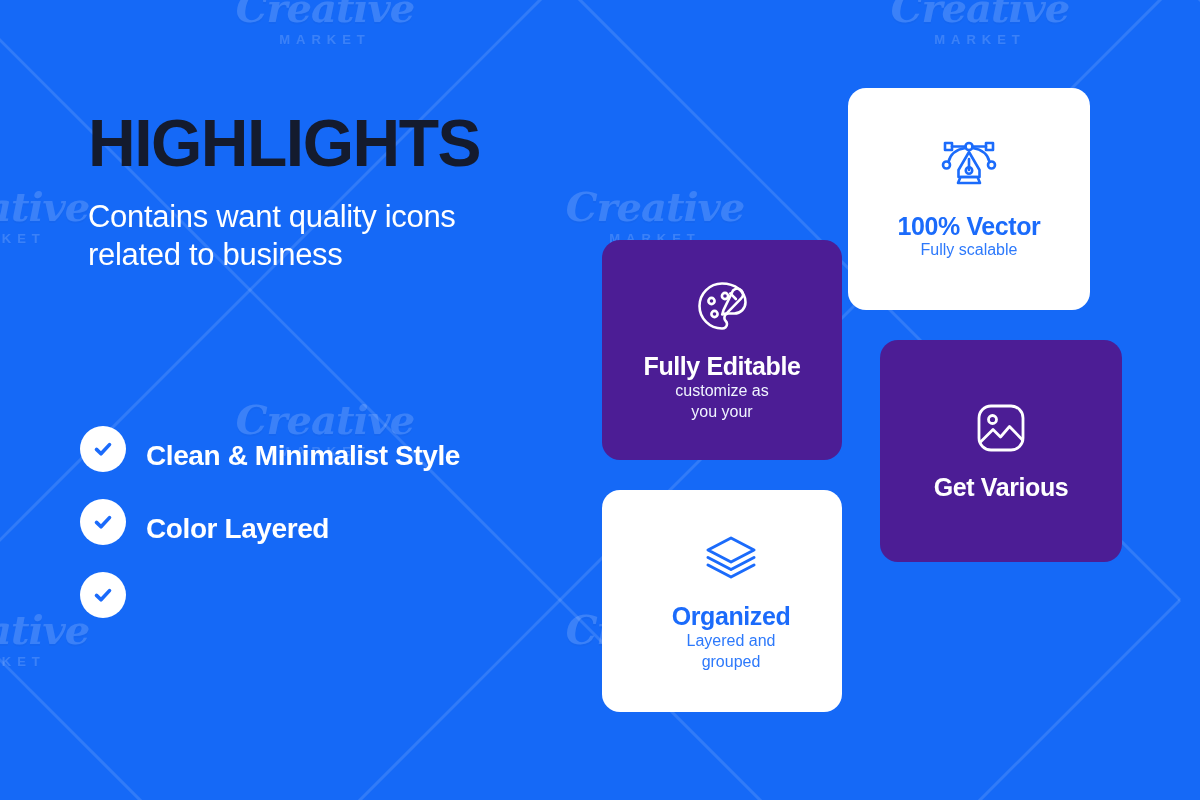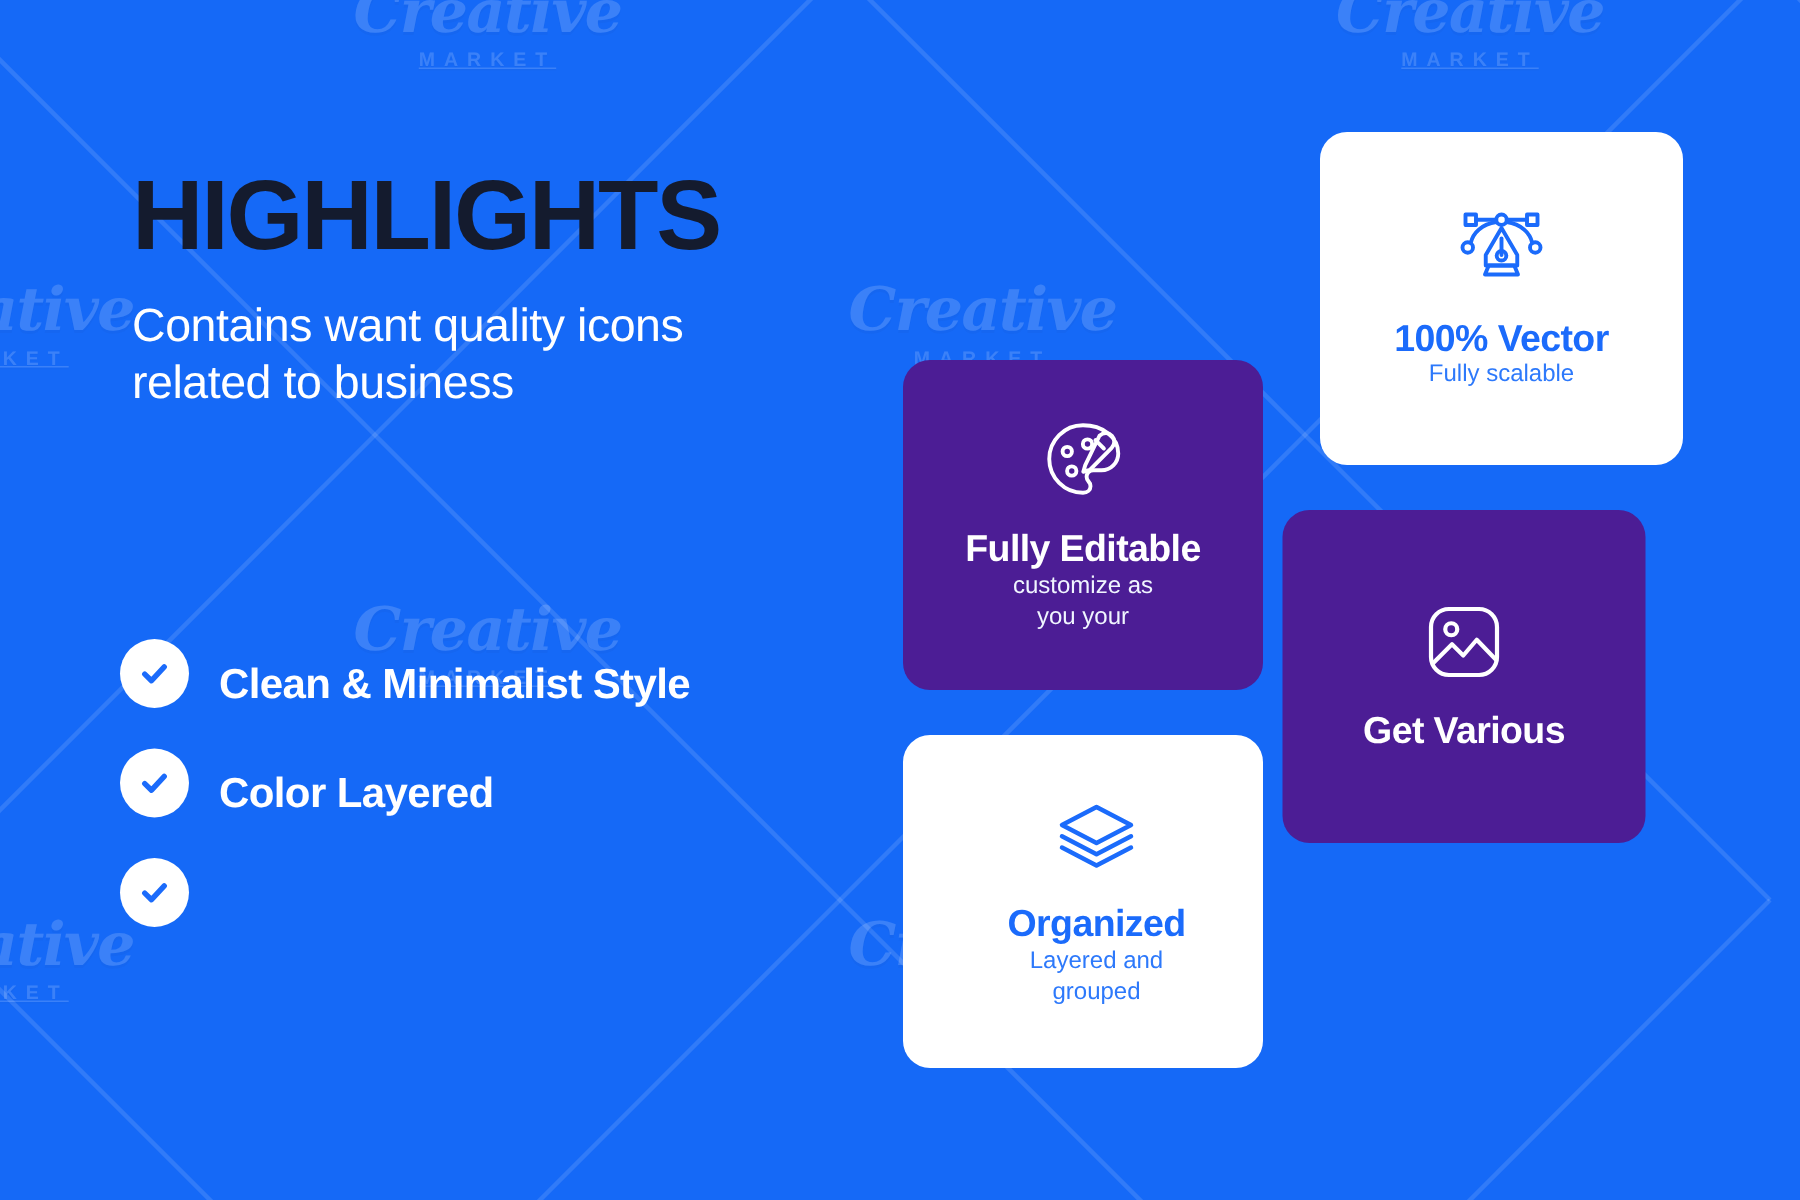--- a/index.html
+++ b/index.html
@@ -36,21 +36,20 @@
   }
   .wm .wm-sub {
     display:block;
     font-family:"Liberation Sans", sans-serif;
     font-weight:700;
     font-size:13px;
     letter-spacing:6px;
     color:#ffffff;
     margin-top:2px;
     text-shadow:0 1px 0 rgba(20,60,140,.3);
-    text-decoration:underline;
   }
 
   
   #left-panel { position:absolute; left:88px; top:110px; width:470px; }
 
   #page-title {
     font-size:66px;
     font-weight:700;
     letter-spacing:-1.5px;
     color:#141B2E;
@@ -122,22 +121,22 @@
     line-height:1.3;
     white-space:pre-line;
   }
   .card.white .card-title { color:#1B6BFB; }
   .card.white .card-sub   { color:#2D79FB; }
   .card.blue  .card-title { color:#FFFFFF; }
   .card.blue  .card-sub   { color:#F0F5FF; }
 
   #card-fully-editable { left:602px; top:240px;  width:240px; height:220px; }
   #card-organized      { left:602px; top:490px;  width:240px; height:222px;padding-left:32px; }
-  #card-vector         { left:880px; top:88px;   width:242px; height:222px; }
-  #card-get-various    { left:855px; top:340px;  width:242px; height:222px; }
+  #card-vector         { left:848px; top:88px;   width:242px; height:222px; }
+  #card-get-various    { left:880px; top:340px;  width:242px; height:222px; }
 </style>
 </head>
 <body>
 
 <div id="bg-deco">
   <svg width="1200" height="800" viewBox="0 0 1200 800">
     <g stroke="#ffffff" stroke-opacity="0.12" stroke-width="3" fill="none">
 
       <line x1="-60" y1="-20" x2="250" y2="290"></line>
       <line x1="560" y1="-20" x2="250" y2="290"></line>

